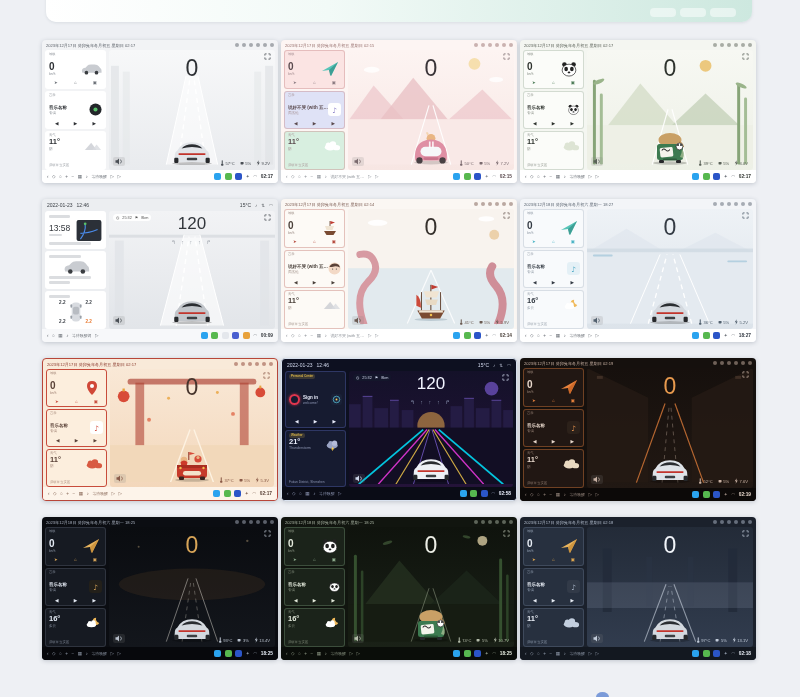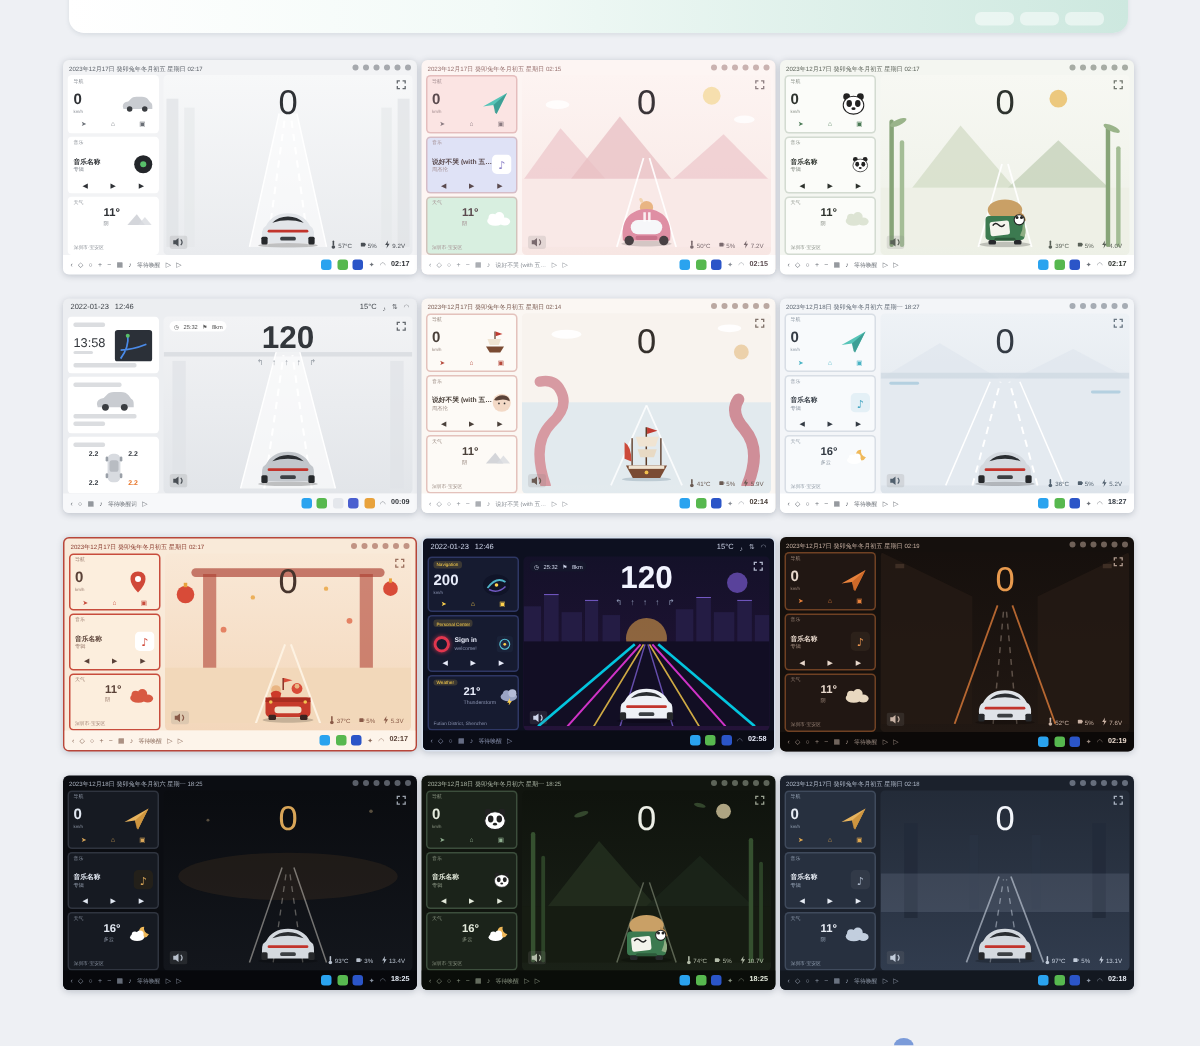--- a/index.html
+++ b/index.html
@@ -45,32 +45,32 @@
   .nav-art svg,.music-art svg,.weather-art svg,.map svg,.tcar svg,.sidecar svg,
   .galaxy svg,.album svg,.mute svg,.expand svg,.sti svg,.car svg{width:100%;height:100%;display:block;}
   .nav-icons{display:flex;justify-content:space-between;padding:0 5px;color:var(--accent,#888);
              font-size:4.4px;line-height:1;}
   .music-mid{display:flex;align-items:center;justify-content:space-between;flex:1;min-height:0;}
   .mtitle{font-size:4.5px;font-weight:bold;display:block;white-space:nowrap;overflow:hidden;
           text-overflow:ellipsis;max-width:40px;}
   .msub{font-size:3.5px;color:var(--sub,#999);}
   .music-art{width:13px;height:13px;flex:0 0 auto;}
   .mctrl{display:flex;justify-content:space-between;padding:0 6px;font-size:4.6px;line-height:1;color:var(--text,#333);}
-  .wtop{display:flex;justify-content:space-between;flex:1;min-height:0;margin-left:20px;}
+  .wtop{display:flex;justify-content:space-between;flex:1;min-height:0;}
   .wtemp{font-size:7.5px;font-weight:bold;line-height:1.1;}
   .wcond{font-size:3.5px;color:var(--sub,#999);}
   .weather-art{width:18px;height:11px;margin-top:2px;flex:0 0 auto;}
   .wloc{font-size:3.2px;color:var(--sub,#999);white-space:nowrap;overflow:hidden;}
   
   .main{flex:1;margin:0 3px;border-radius:3px;position:relative;overflow:hidden;
         background:linear-gradient(180deg,var(--mainTop,#f6f7f8),var(--mainBot,#e9ebee));}
   .scene{position:absolute;inset:0;}
   .mspeed{position:absolute;top:7px;left:0;right:0;text-align:center;font-size:23px;
           color:var(--speed,#333);line-height:1;}
-  .mspeed-hi{top:4px;font-size:21px;font-weight:bold;}
+  .mspeed-hi{top:4px;font-size:17px;}
   .lanes{position:absolute;top:28px;left:0;right:0;text-align:center;font-size:5.5px;
          color:var(--sub,#999);letter-spacing:2px;}
   .pill{position:absolute;top:3px;left:4px;background:var(--pillBg,rgba(255,255,255,.88));
         border-radius:4px;padding:1px 3px;font-size:3.8px;color:var(--pillText,#555);
         display:flex;gap:3px;align-items:center;}
   .car{position:absolute;left:50%;transform:translateX(-50%);bottom:5px;width:46px;}
   .car-ship{width:42px;bottom:8px;}
   .car-beetle,.car-pandatruck,.car-festive{width:42px;}
   .expand{position:absolute;top:3px;right:4px;width:7px;height:7px;color:var(--stats,#888);opacity:.85;}
   .mute{position:absolute;left:4px;bottom:4px;width:12px;height:9px;color:var(--stats,#777);}
@@ -1233,39 +1233,20 @@
     <span>12:46</span>
     <span class="cb-sp"></span>
     <span>15°C</span>
     <span class="di">♪</span>
     <span class="di">⇅</span>
     <span class="di">◠</span>
   </div>
   <div class="body cbody">
     <div class="panel">
       <div class="widget">
-        <span class="cy-tag">Navigation</span>
-        <div class="nav-mid">
-          <div><span class="wspeed">200</span><span class="wunit">km/h</span></div>
-          <span class="galaxy">
-                  <svg viewBox="0 0 20 16">
-                    <ellipse cx="10" cy="8" rx="9" ry="7" fill="#101428"></ellipse>
-                    <path d="M4 10Q10 2 16 6" stroke="#57c4d8" stroke-width="1.2" fill="none" opacity=".9"></path>
-                    <path d="M5 11q6 3 11-2" stroke="#8a6ae8" stroke-width="1" fill="none" opacity=".8"></path>
-                    <circle cx="10" cy="8" r="1.2" fill="#ffd24d"></circle>
-                  </svg>
-                </span>
-        </div>
-        <div class="nav-icons">
-          <span>➤</span>
-          <span>⌂</span>
-          <span>▣</span>
-        </div>
-      </div>
-      <div class="widget">
         <span class="cy-tag">Personal Center</span>
         <div class="acct">
           <span class="ring"></span>
           <div>
             <span class="mtitle">Sign in</span>
             <span class="msub">welcome!</span>
           </div>
           <span class="album">
                   <svg viewBox="0 0 12 12">
                     <rect width="12" height="12" rx="2.5" fill="#1a2238"></rect>

